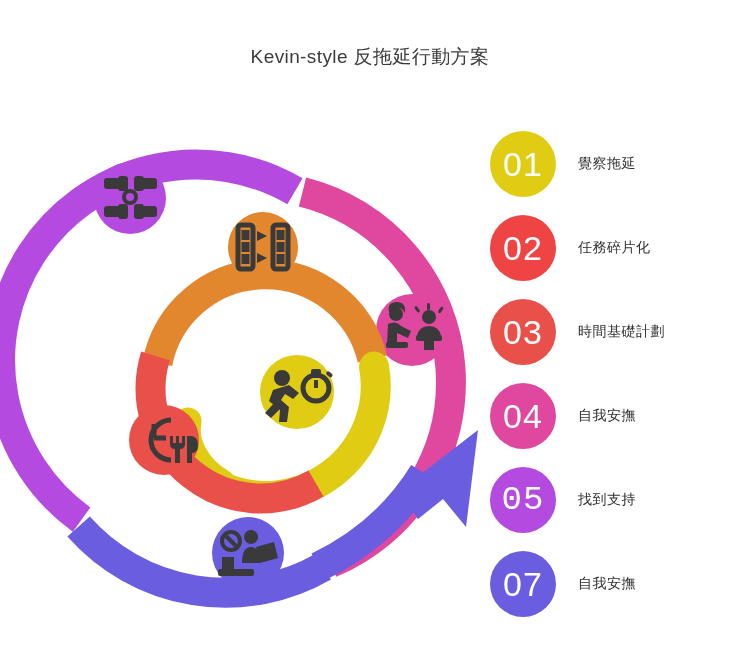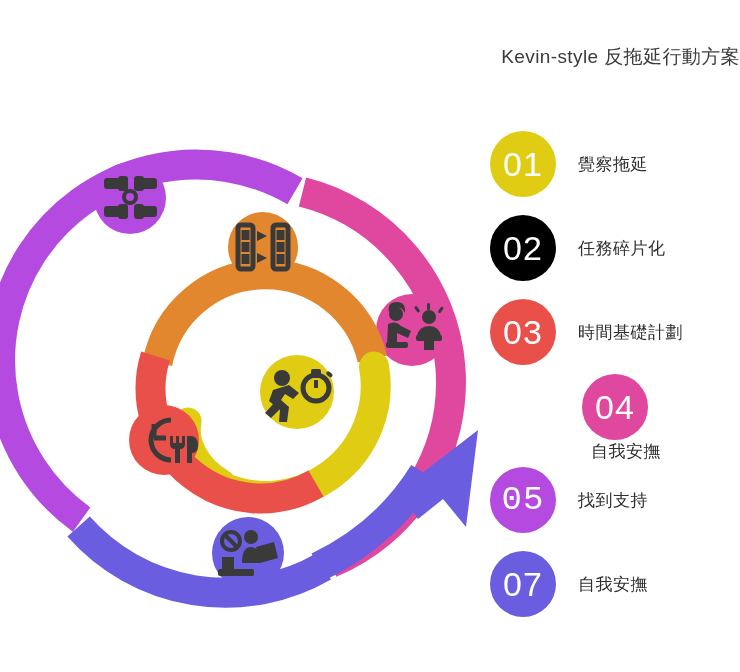--- a/index.html
+++ b/index.html
@@ -18,21 +18,21 @@
     position: relative;
     width: 740px;
     height: 672px;
     background: #ffffff;
   }
   .title {
     position: absolute;
     top: 44px;
     left: 0;
     width: 740px;
-    text-align: right;
+    text-align: center;
     font-size: 19px;
     color: #3b3b3b;
     letter-spacing: 0.4px;
     font-weight: 400;
     white-space: nowrap;
   }
   .diagram {
     position: absolute;
     left: 0px;
     top: 95px;
@@ -62,21 +62,21 @@
     display: flex;
     align-items: center;
     justify-content: center;
     color: #ffffff;
     font-size: 34px;
     letter-spacing: 1.2px;
     font-weight: 400;
   }
   .legend-label {
     margin-left: 22px;
-    font-size: 17px;
+    font-size: 14px;
     color: #2f2f2f;
     letter-spacing: 0.5px;
     white-space: nowrap;
   }
 </style>
 </head>
 <body>
 
 <div id="page">
 
@@ -199,34 +199,34 @@
   <div class="legend">
 
     <div class="legend-row" style="top:0px;">
       <div class="legend-badge" style="background:#e0cc12;">
           <span>01</span>
         </div>
       <div class="legend-label">覺察拖延</div>
     </div>
 
     <div class="legend-row" style="top:84px;">
-      <div class="legend-badge" style="background:#000000;">
+      <div class="legend-badge" style="background:#ef4444;">
           <span>02</span>
         </div>
       <div class="legend-label">任務碎片化</div>
     </div>
 
     <div class="legend-row" style="top:168px;">
       <div class="legend-badge" style="background:#e9504a;">
           <span>03</span>
         </div>
       <div class="legend-label">時間基礎計劃</div>
     </div>
 
-    <div class="legend-row" style="top:252px;flex-direction:column;">
+    <div class="legend-row" style="top:252px;">
       <div class="legend-badge" style="background:#e0479e;">
           <span>04</span>
         </div>
       <div class="legend-label">自我安撫</div>
     </div>
 
     <div class="legend-row" style="top:336px;">
       <div class="legend-badge" style="background:#b44ae0;font-family:Liberation Mono, monospace;">
           <span>05</span>
         </div>

